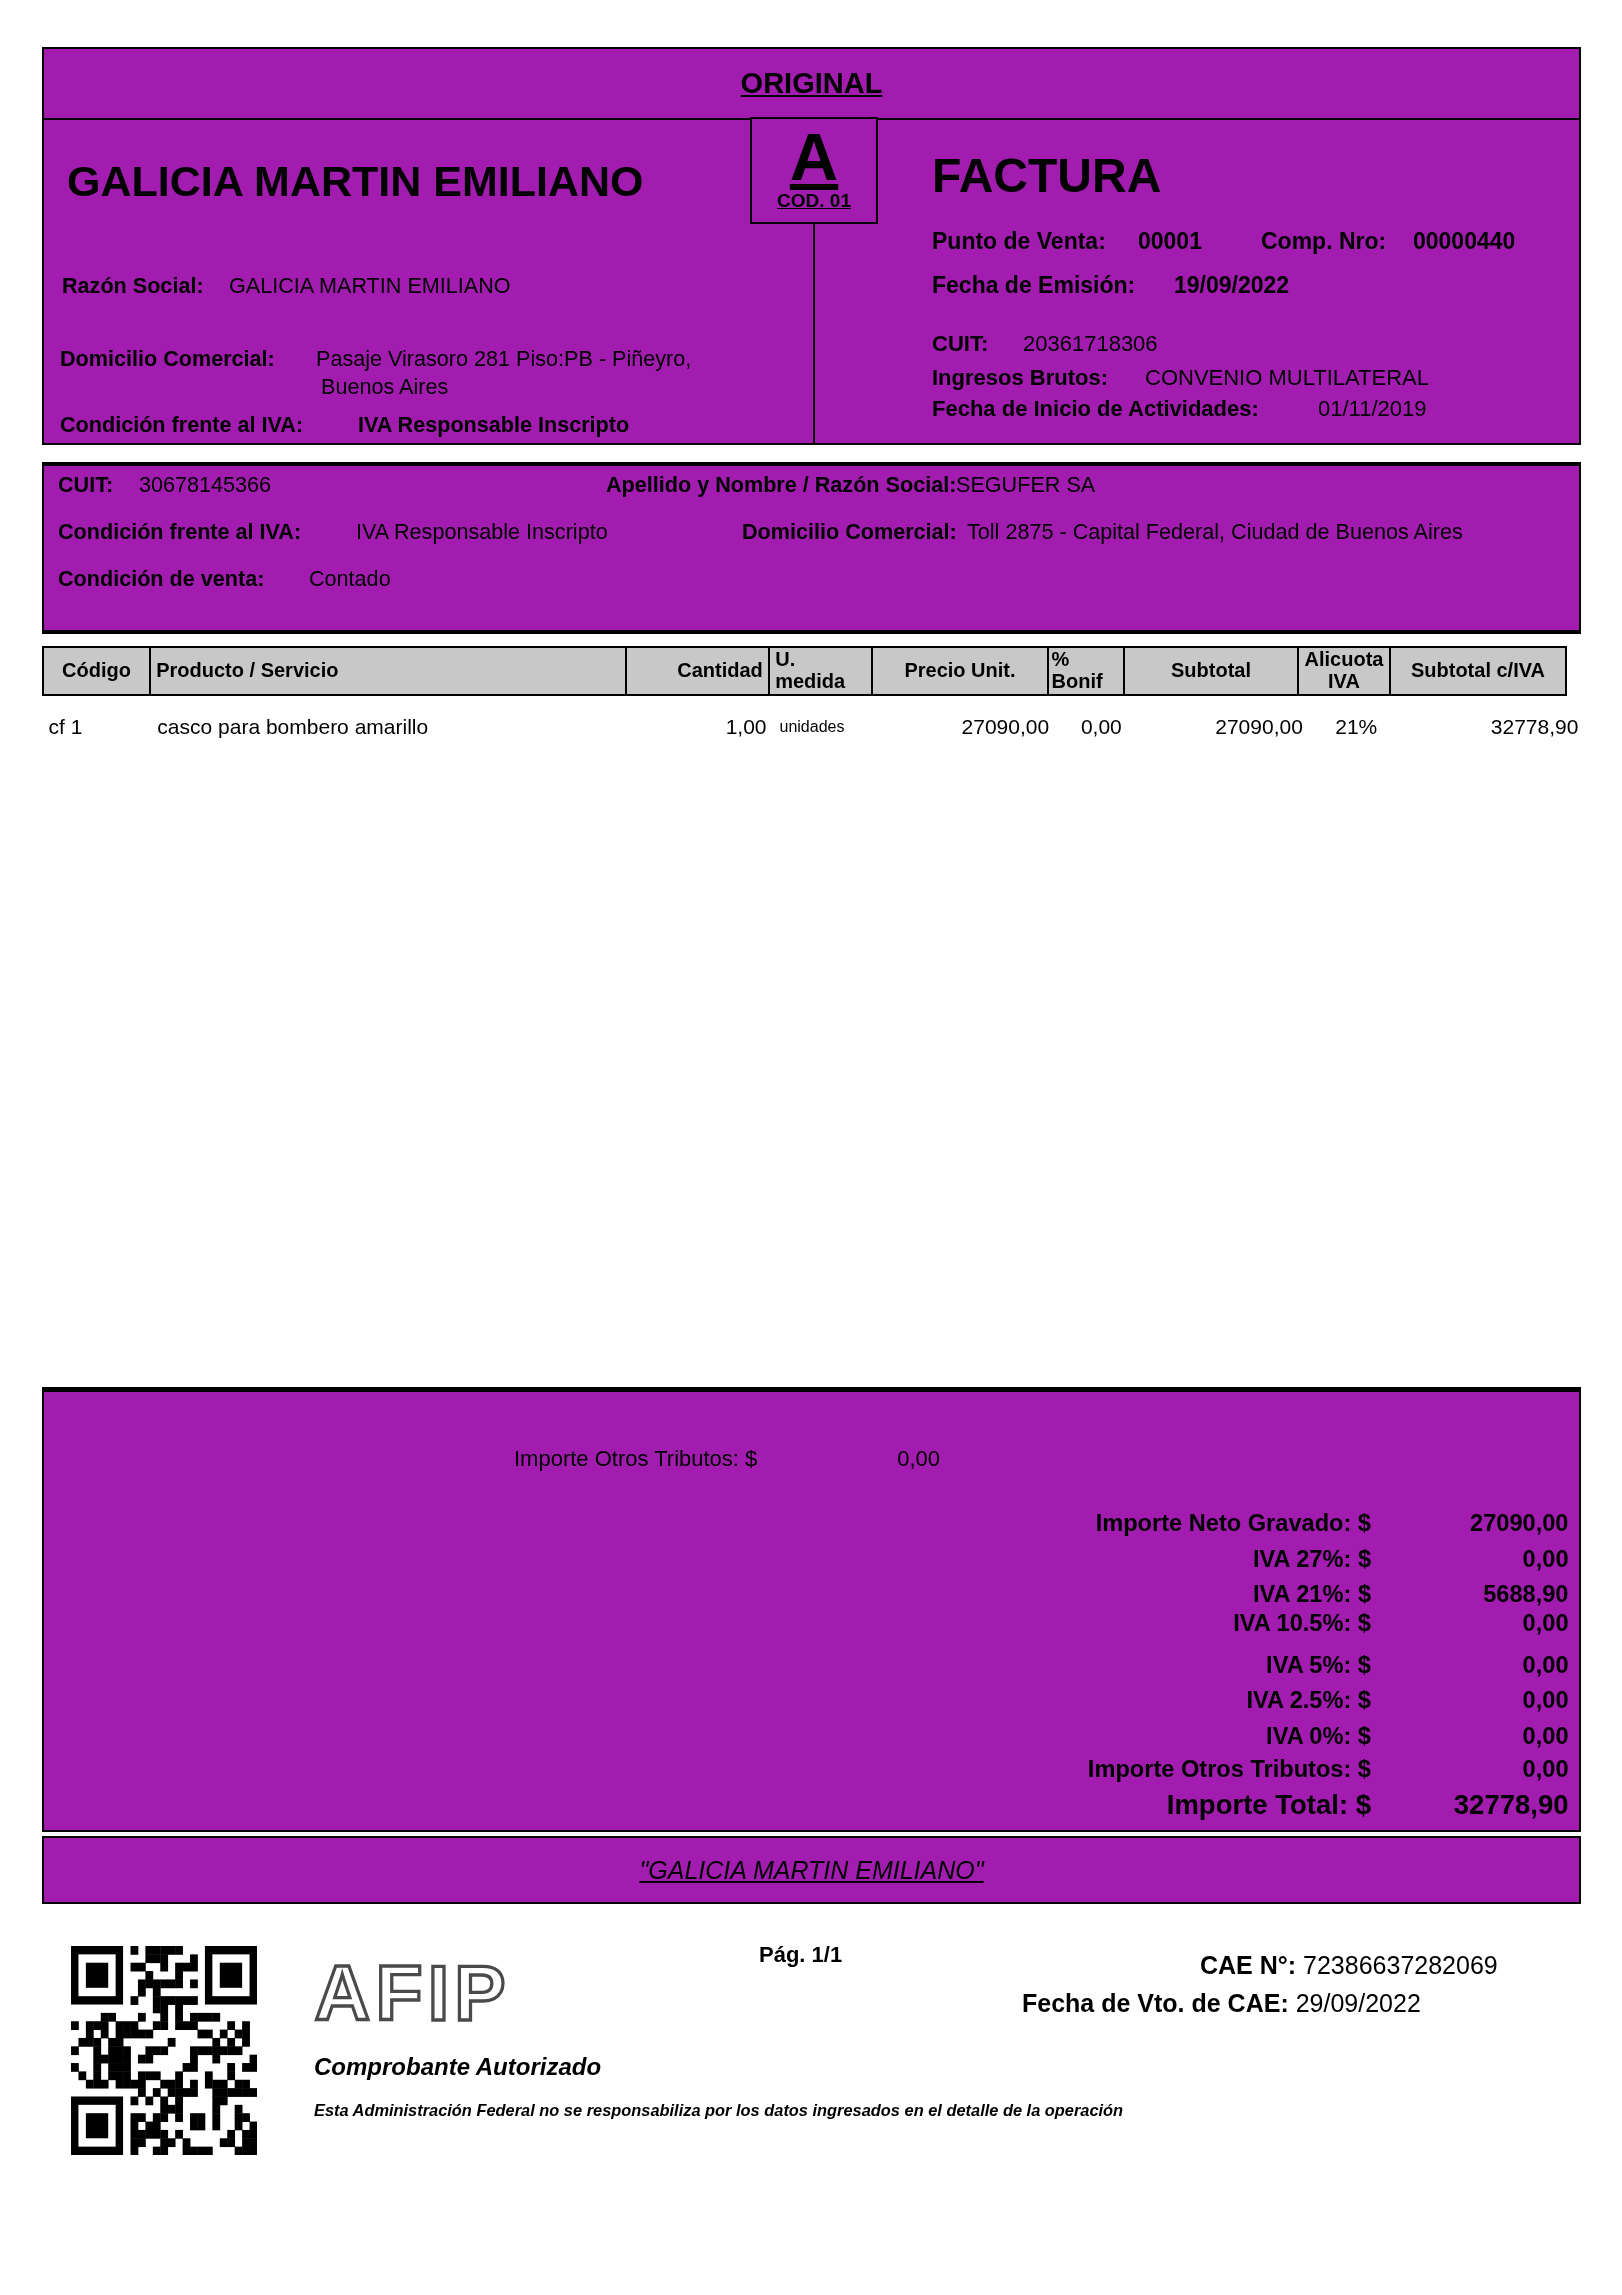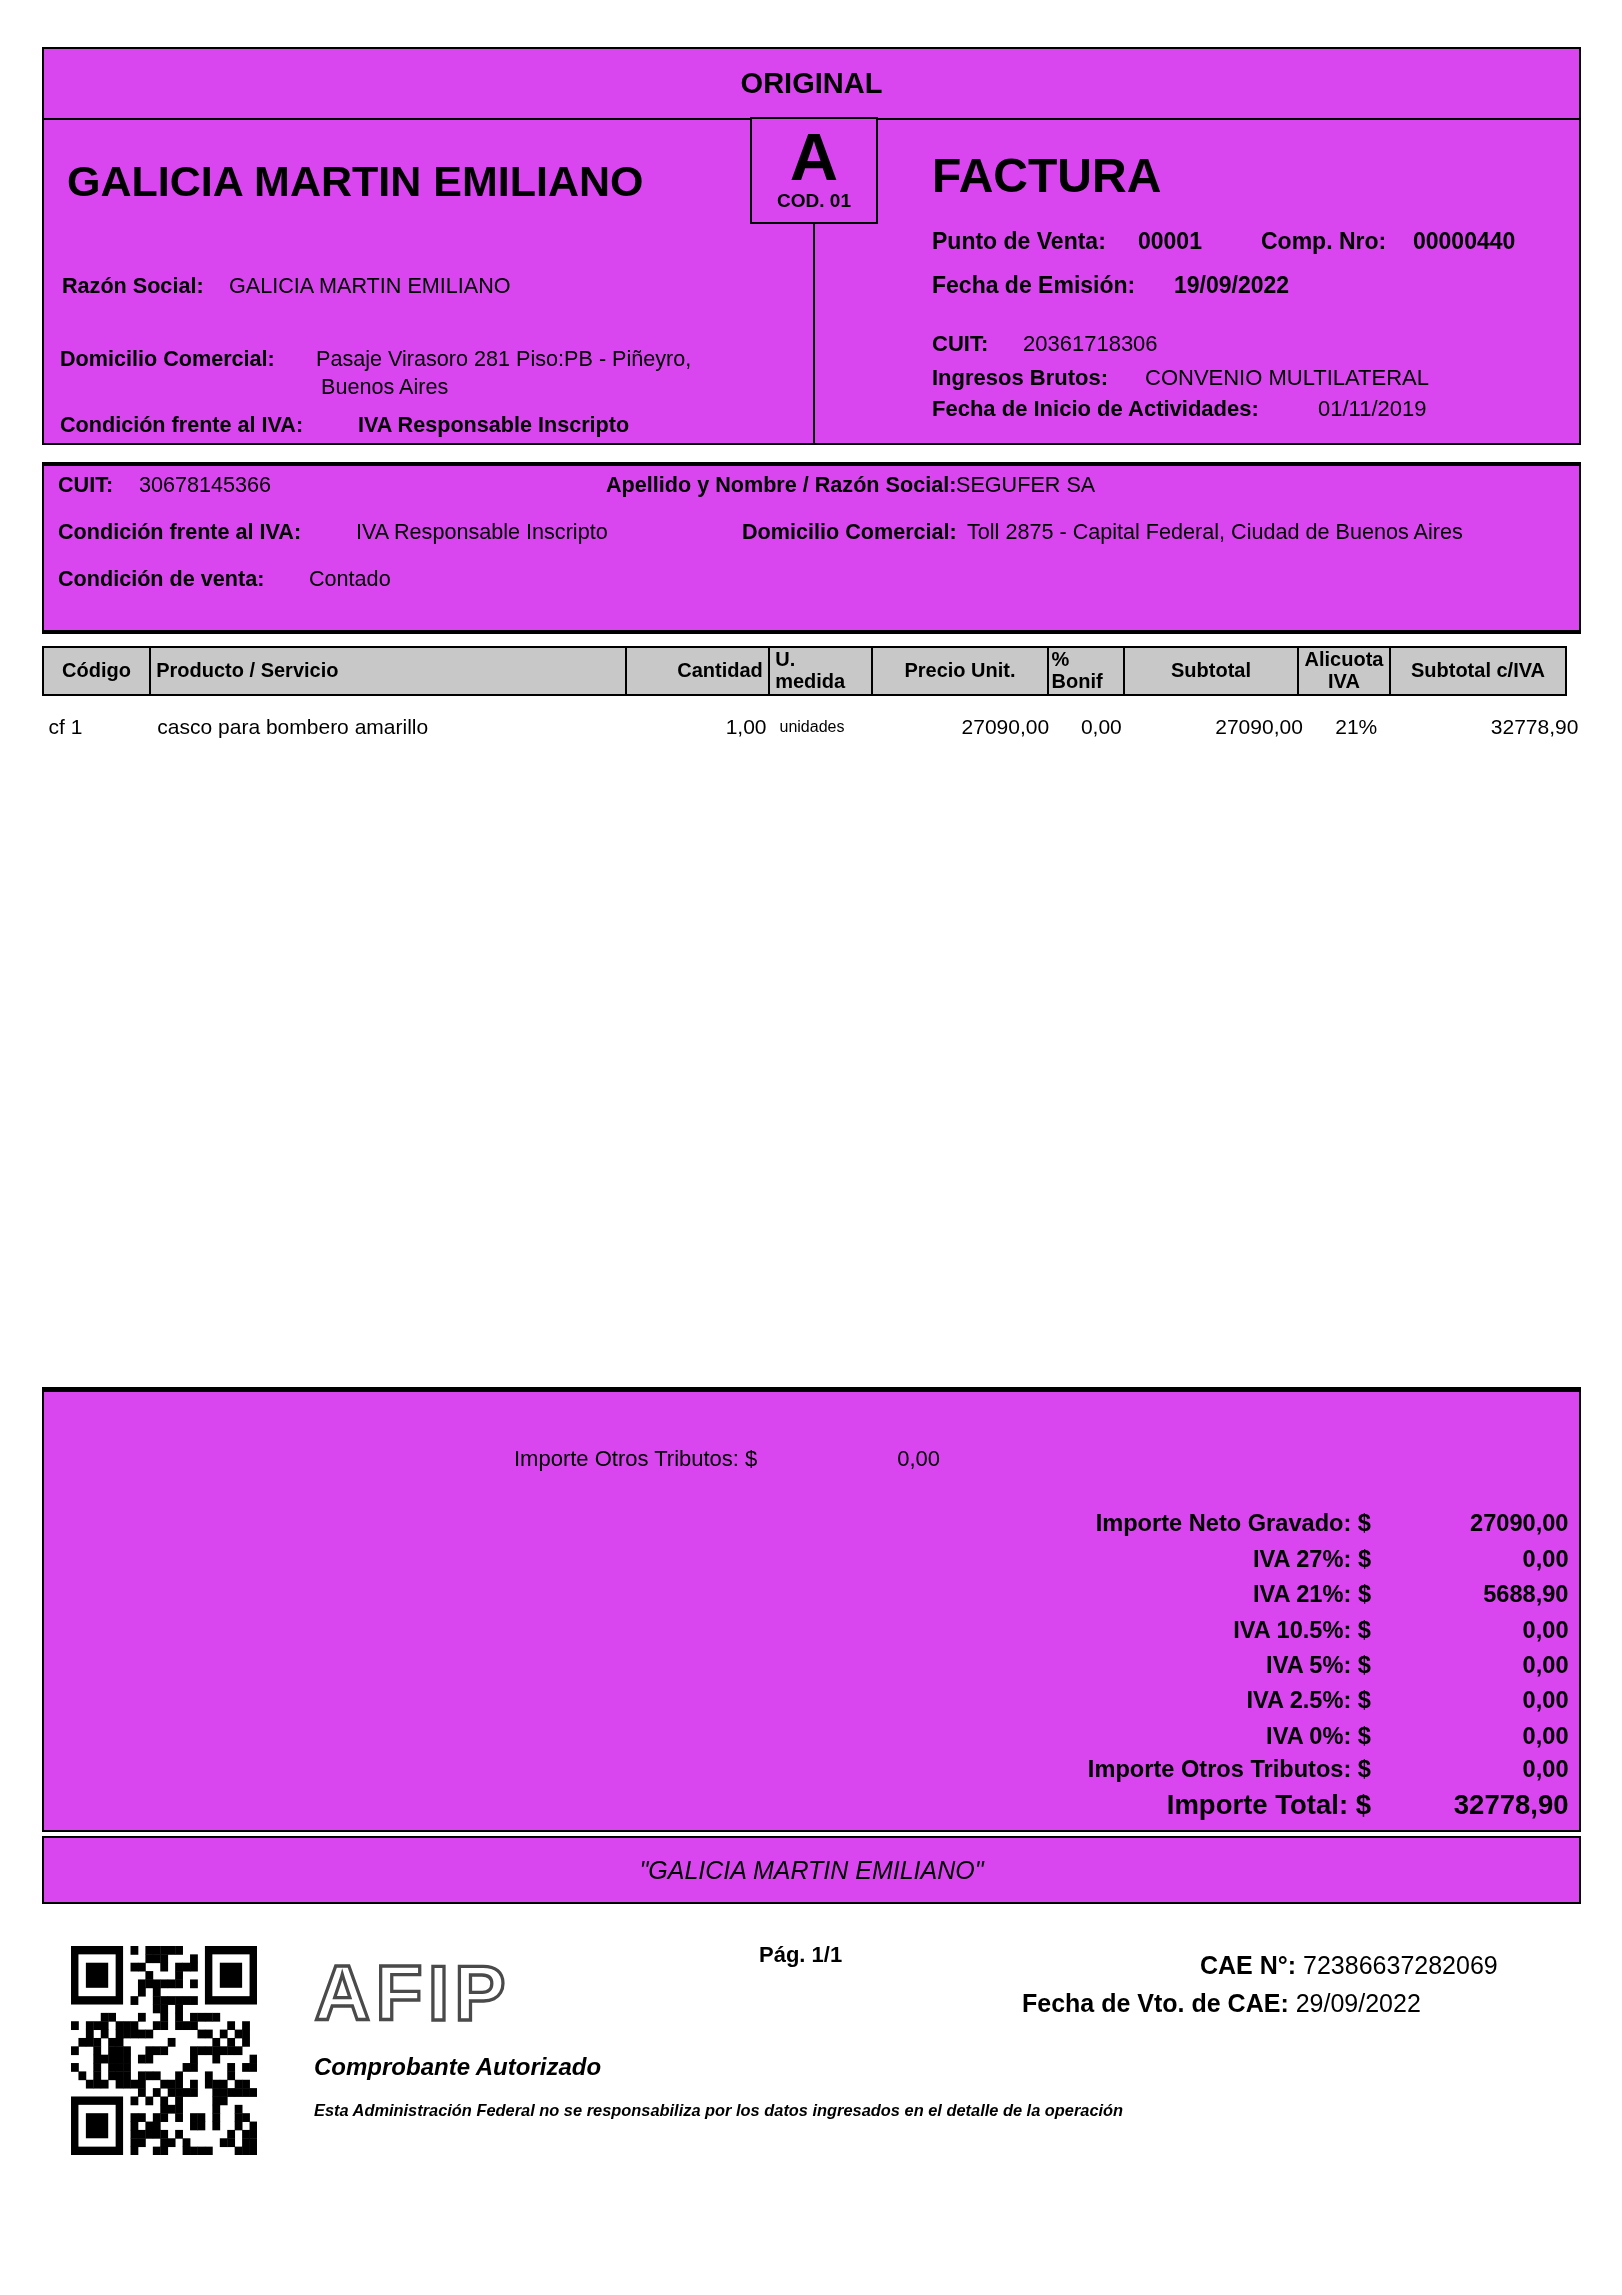--- a/index.html
+++ b/index.html
@@ -1,20 +1,20 @@
 <!DOCTYPE html>
 <html style="font-size:10.5px"><head>
 <meta charset="utf-8">
 <style>
   html,body{margin:0;padding:0;background:#fff;}
   .page{position:relative;width:1622px;height:2295px;background:#fff;
         font-family:"Liberation Sans",sans-serif;color:#000;overflow:hidden;}
   .abs{position:absolute;white-space:nowrap;}
   .b{font-weight:bold;}
-  .box{position:absolute;border:2px solid #000;box-sizing:border-box;background:#d946ef;}
+  .box{position:absolute;border:2px solid #000;box-sizing:border-box;background:#a21caf;text-decoration:underline;}
 
   
   .original-box{left:42px;top:47px;width:1539px;height:73px;}
   .original-label{width:100%;text-align:center;line-height:69px;font-size:29px;font-weight:bold;}
 
   
   .header-box{left:42px;top:120px;width:1539px;height:325px;border-top:none;}
   .header-divider{position:absolute;left:769px;top:0;bottom:0;width:2px;background:#000;}
   .type-box{left:750px;top:117px;width:128px;height:107px;border-width:2.6px;z-index:5;text-align:center;}
   .type-letter{display:block;font-size:67px;font-weight:bold;line-height:68px;margin-top:3.9px;}
@@ -160,21 +160,21 @@
       <span class="t-value">27090,00</span>
     </div>
     <div class="t-row" style="top:150px;">
       <span class="t-label">IVA 27%: $</span>
       <span class="t-value">0,00</span>
     </div>
     <div class="t-row" style="top:185px;">
       <span class="t-label">IVA 21%: $</span>
       <span class="t-value">5688,90</span>
     </div>
-    <div class="t-row" style="top:221px;margin-left:39px;">
+    <div class="t-row" style="top:214px;margin-left:39px;">
       <span class="t-label">IVA 10.5%: $</span>
       <span class="t-value">0,00</span>
     </div>
     <div class="t-row" style="top:256px;">
       <span class="t-label">IVA 5%: $</span>
       <span class="t-value">0,00</span>
     </div>
     <div class="t-row" style="top:291px;">
       <span class="t-label">IVA 2.5%: $</span>
       <span class="t-value">0,00</span>

